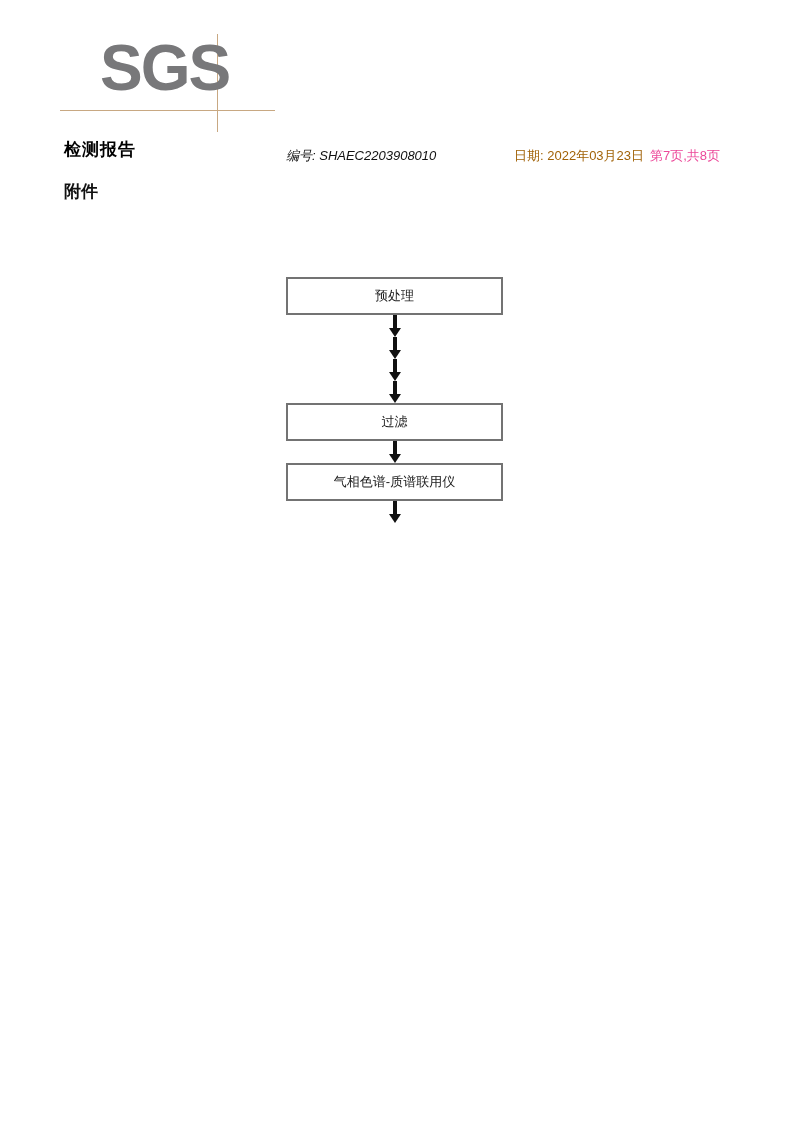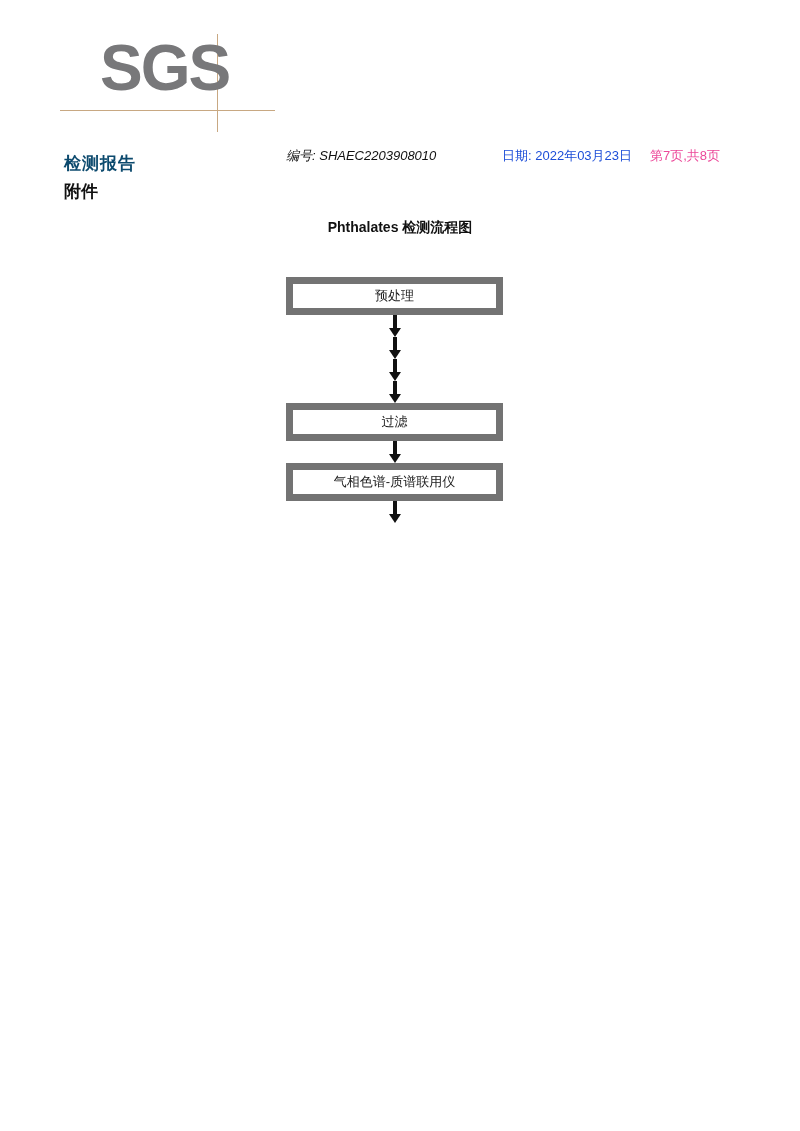--- a/index.html
+++ b/index.html
@@ -25,43 +25,43 @@
   .logo-hline {
     position:absolute; left:-40px; top:72px; width:215px; height:1px;
     background:#c8a882;
   }
   .logo-vline {
     position:absolute; left:117px; top:-4px; width:1px; height:98px;
     background:#c8a882;
   }
 
   .doc-title {
-    position:absolute; left:64px; top:152px;
+    position:absolute; left:64px; top:138px;
     font-size:17px; font-weight:bold; letter-spacing:1px;
-    color:#0c4a6e;
+    color:#000000;
   }
   .doc-sub {
     position:absolute; left:64px; top:180px;
     font-size:17px; font-weight:bold; color:#111;
   }
   .hdr-no { position:absolute; left:286px; top:147px; font-size:13px; color:#111;font-style:italic; }
-  .hdr-date { position:absolute; left:502px; top:147px; font-size:13px; color:#1d4ed8; }
+  .hdr-date { position:absolute; left:514px; top:147px; font-size:13px; color:#a16207; }
   .hdr-page { position:absolute; left:650px; top:147px; font-size:13px; color:#ec4899; }
 
   
   .flow-title {
     position:absolute; left:0; top:219px; width:800px; text-align:center;
     font-size:14px; font-weight:bold; color:#111;
   }
   .flow {
     position:absolute; left:286px; top:277px; width:217px;
   }
   .flow-box {
     width:217px; height:38px; box-sizing:border-box;
-    border:7px solid #737373;
+    border:2px solid #737373;
     display:flex; align-items:center; justify-content:center;
     font-size:13px; color:#1a1a1a; background:#fff;
     position:relative;
   }
   .flow-arrow {
     width:217px; height:22px; position:relative;
   }
   .flow-arrow .stem {
     position:absolute; left:50%; top:0; margin-left:-2px;
     width:4px; height:15px; background:#111;
@@ -87,21 +87,20 @@
     <div class="logo-vline"></div>
     <div class="logo-text">SGS</div>
   </div>
 
   <div class="doc-title">检测报告</div>
   <div class="doc-sub">附件</div>
   <div class="hdr-no">编号: SHAEC2203908010</div>
   <div class="hdr-date">日期: 2022年03月23日</div>
   <div class="hdr-page">第7页,共8页</div>
 
-  <div class="flow-title">Phthalates 检测流程图</div>
 
   <div class="flow">
     <div class="flow-box">预处理</div>
     <div class="flow-arrow">
       <div class="stem"></div>
         <div class="head"></div>
     </div>
     <div class="flow-arrow">
       <div class="stem"></div>
         <div class="head"></div>

